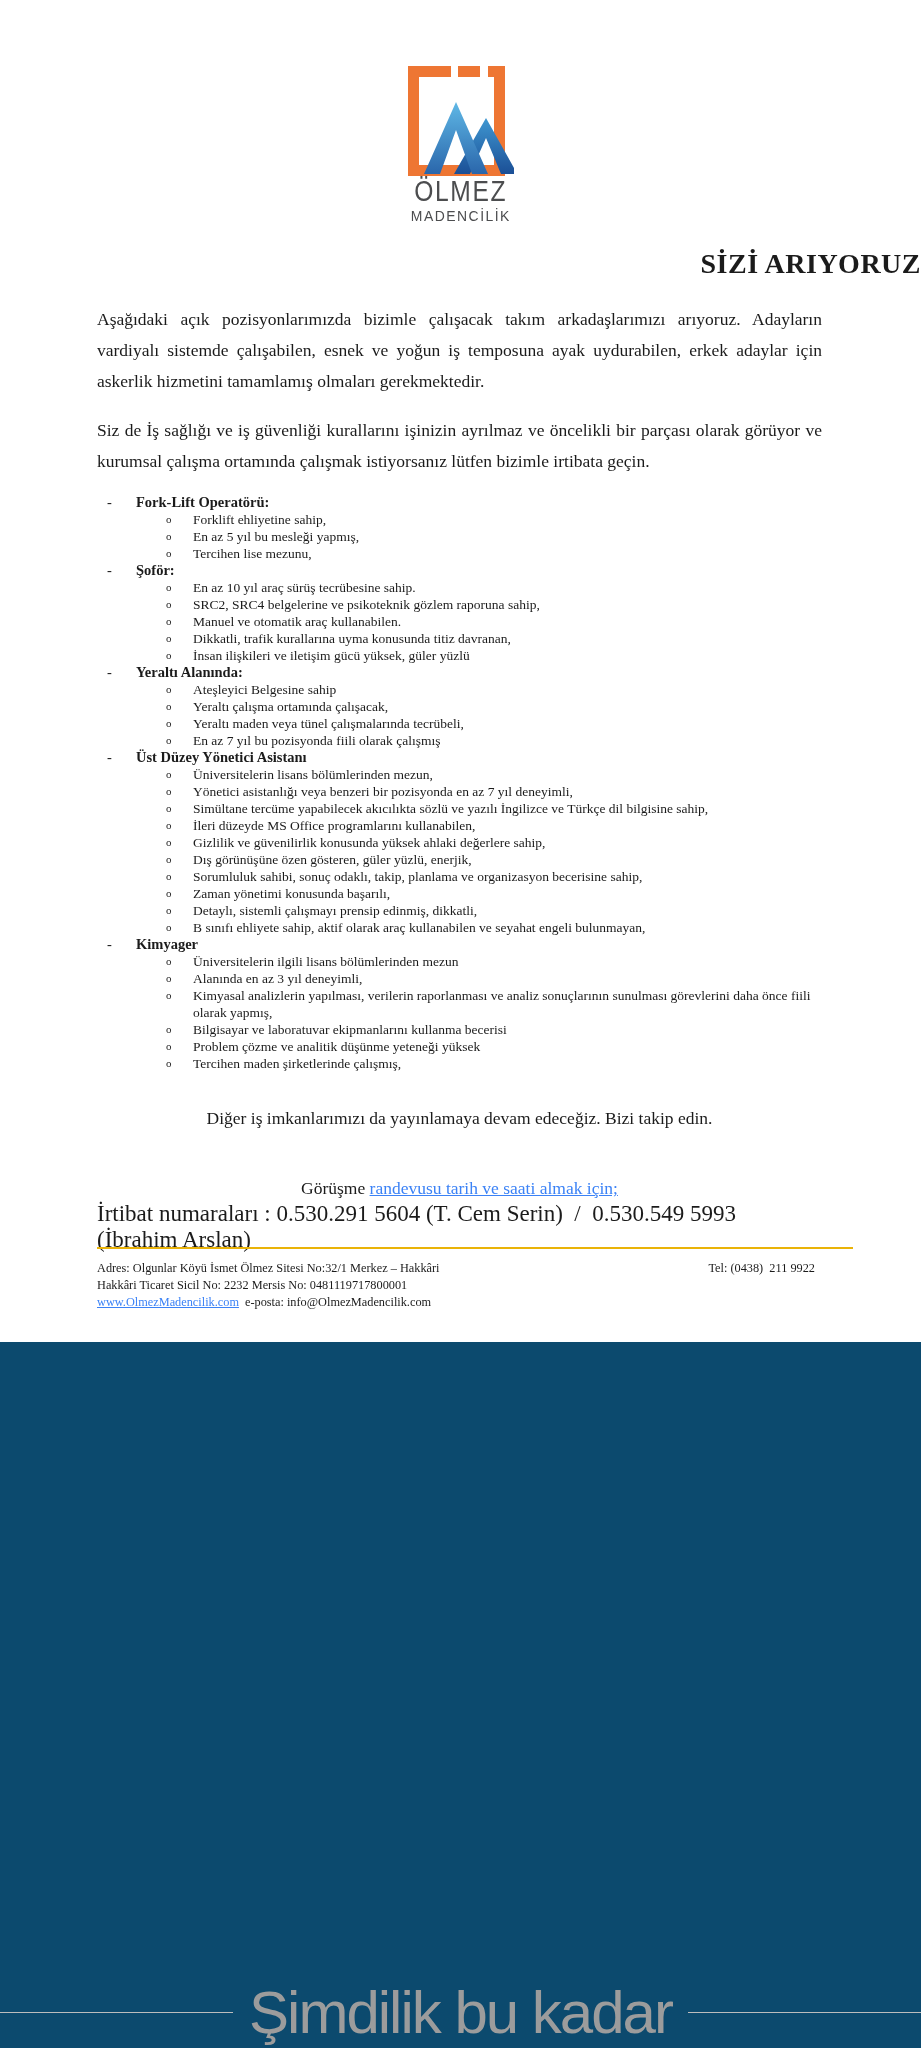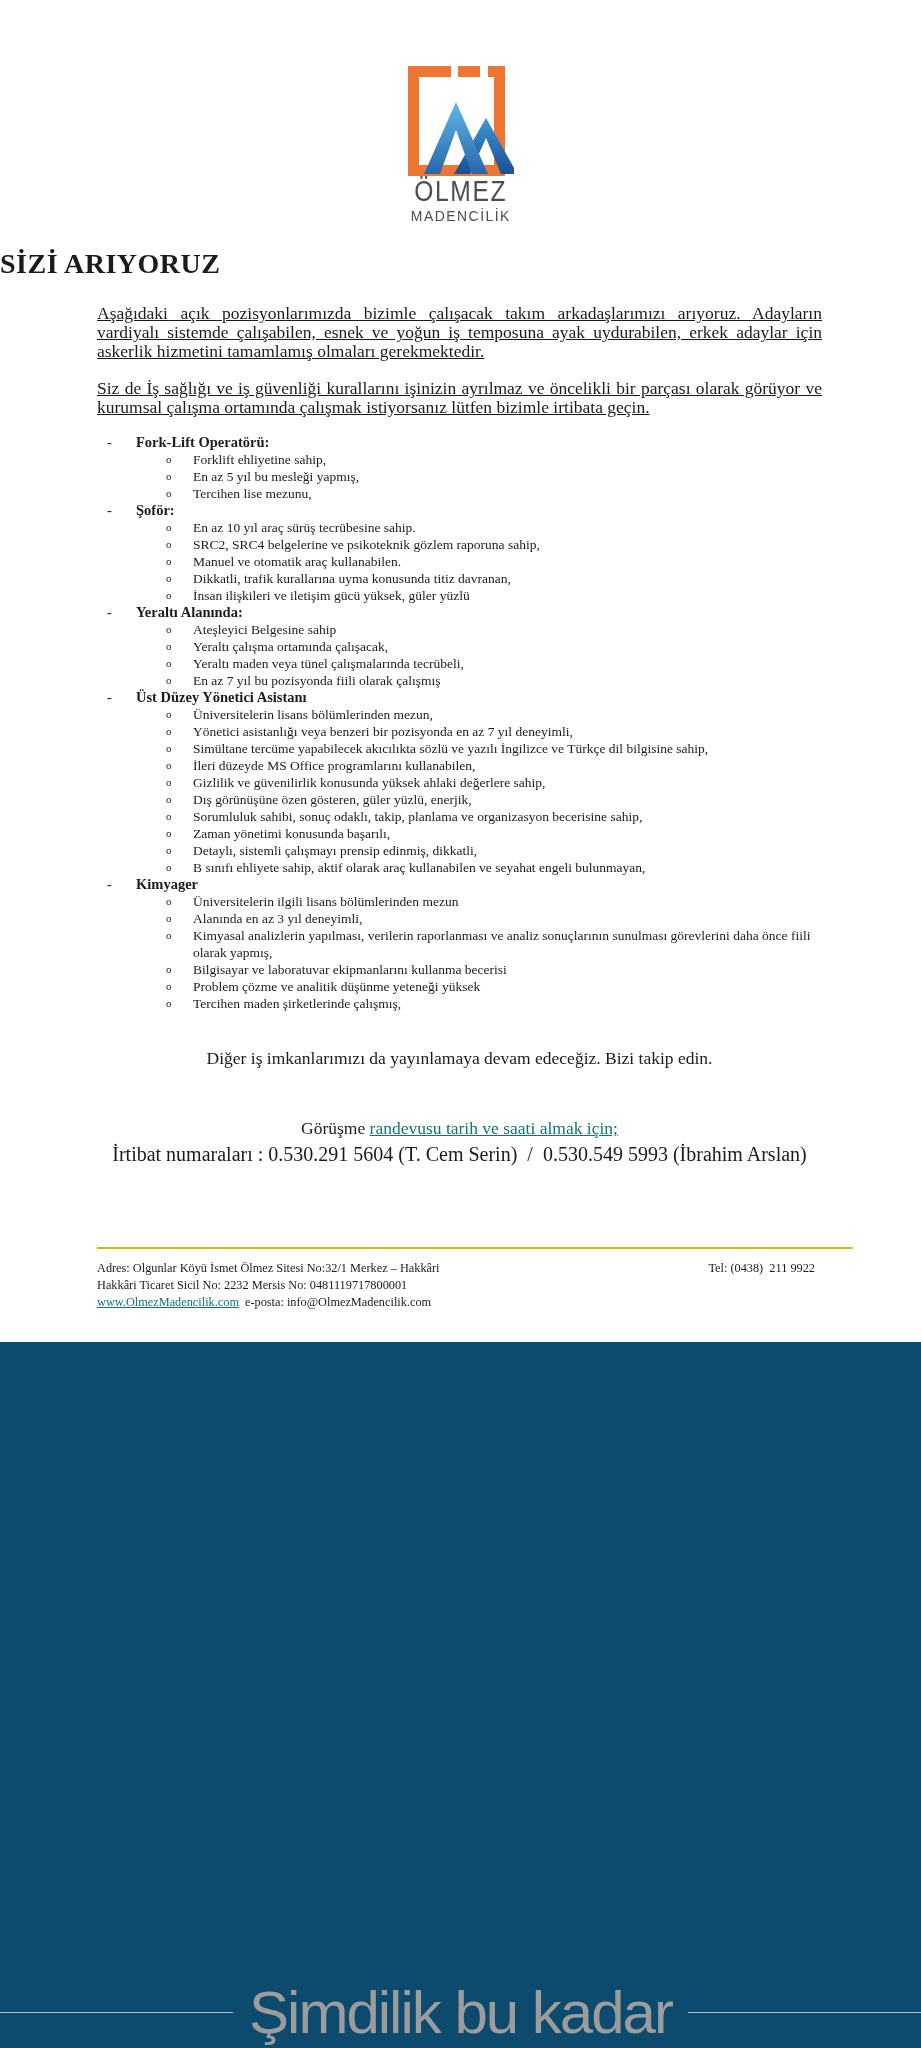--- a/index.html
+++ b/index.html
@@ -24,38 +24,38 @@
     font-size:30px;color:#4c4d4f;letter-spacing:2px;line-height:1;
     transform:scaleX(.82);margin-top:-2px;
   }
   .logo-sub{
     font-family:"Liberation Sans",sans-serif;
     font-size:15px;color:#4c4d4f;letter-spacing:1.6px;line-height:1.15;
     transform:scaleX(.93);margin-top:1px;
   }
   
   .title{
-    text-align:left;font-size:28px;font-weight:700;
+    text-align:right;font-size:28px;font-weight:700;
     margin-top:24px;letter-spacing:.5px;
   }
   .content{padding:0 99px 0 97px;}
-  .para{font-size:17.5px;line-height:19px;text-align:justify;margin-top:24px;text-decoration:underline;}
+  .para{font-size:17.5px;line-height:31px;text-align:justify;margin-top:24px;}
   .para + .para{margin-top:14px;}
   
   .list{margin:12px 0 0 10px;font-size:13.5px;line-height:17px;margin-right:-6px;}
   .pos-title{display:flex;font-weight:700;font-size:14.5px;}
   .dash{flex:0 0 29px;font-weight:400;}
   .sub{display:flex;margin-left:59px;}
   .sub .o{flex:0 0 27px;font-size:11px;}
   .sub-text{flex:1;}
   
   .follow{text-align:center;font-size:17.5px;margin-top:36px;}
   .appt{text-align:center;font-size:17.5px;margin-top:46px;line-height:26px;}
-  .contact{text-align:center;font-size:20px;line-height:26px;white-space:pre-wrap;}
-  a.doclink{color:#0f766e;text-decoration:underline;cursor:pointer;}
+  .contact{text-align:left;font-size:23px;line-height:26px;white-space:pre-wrap;}
+  a.doclink{color:#3b82f6;text-decoration:underline;cursor:pointer;}
   
   .footer{
     position:absolute;left:97px;right:68px;top:1247px;
     border-top:2px solid #eab308;padding-top:11px;
     font-size:12.3px;line-height:17px;color:#1b1b1b;
   }
   .footer-row{display:flex;justify-content:space-between;}
   .tel{white-space:pre-wrap;margin-right:38px;}
   .site-link{margin-right:6px;}
   

